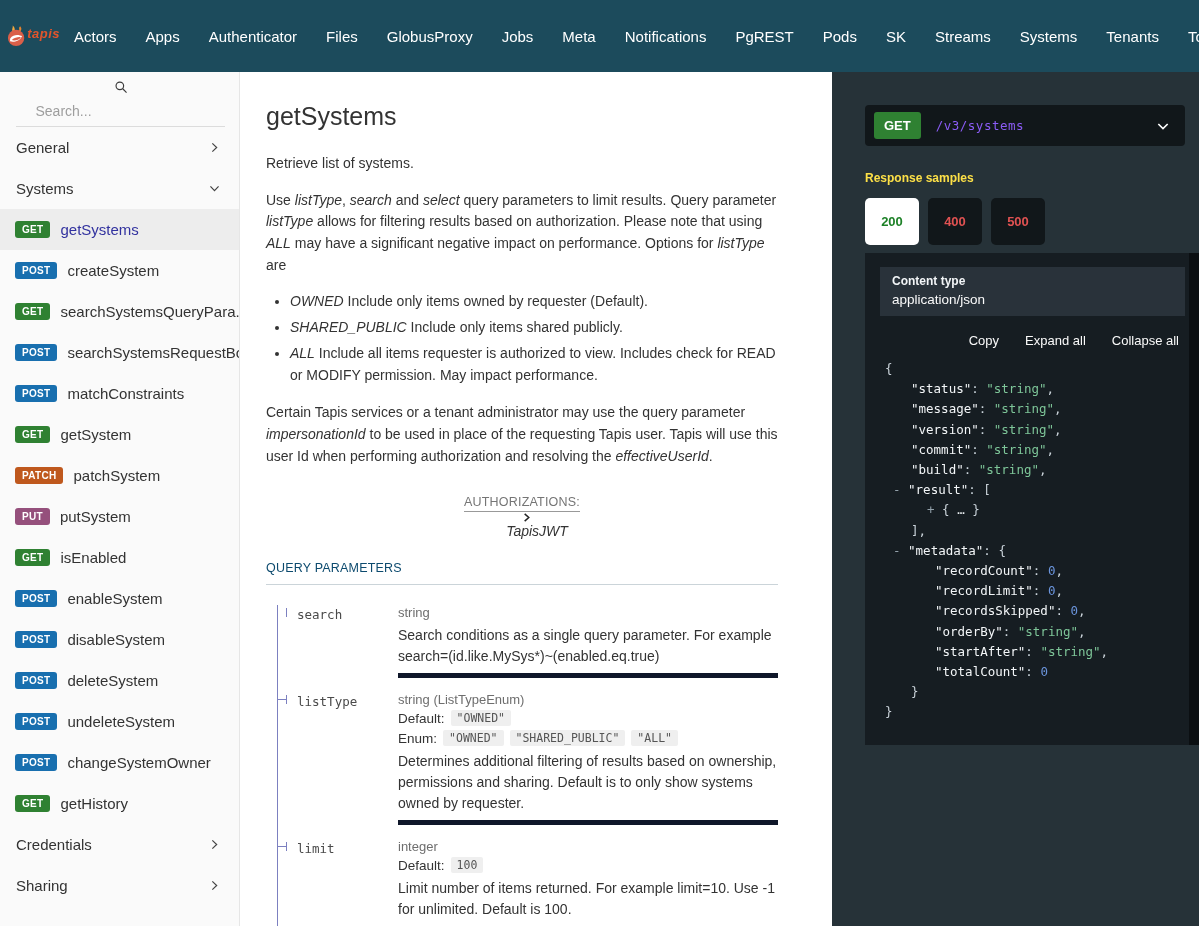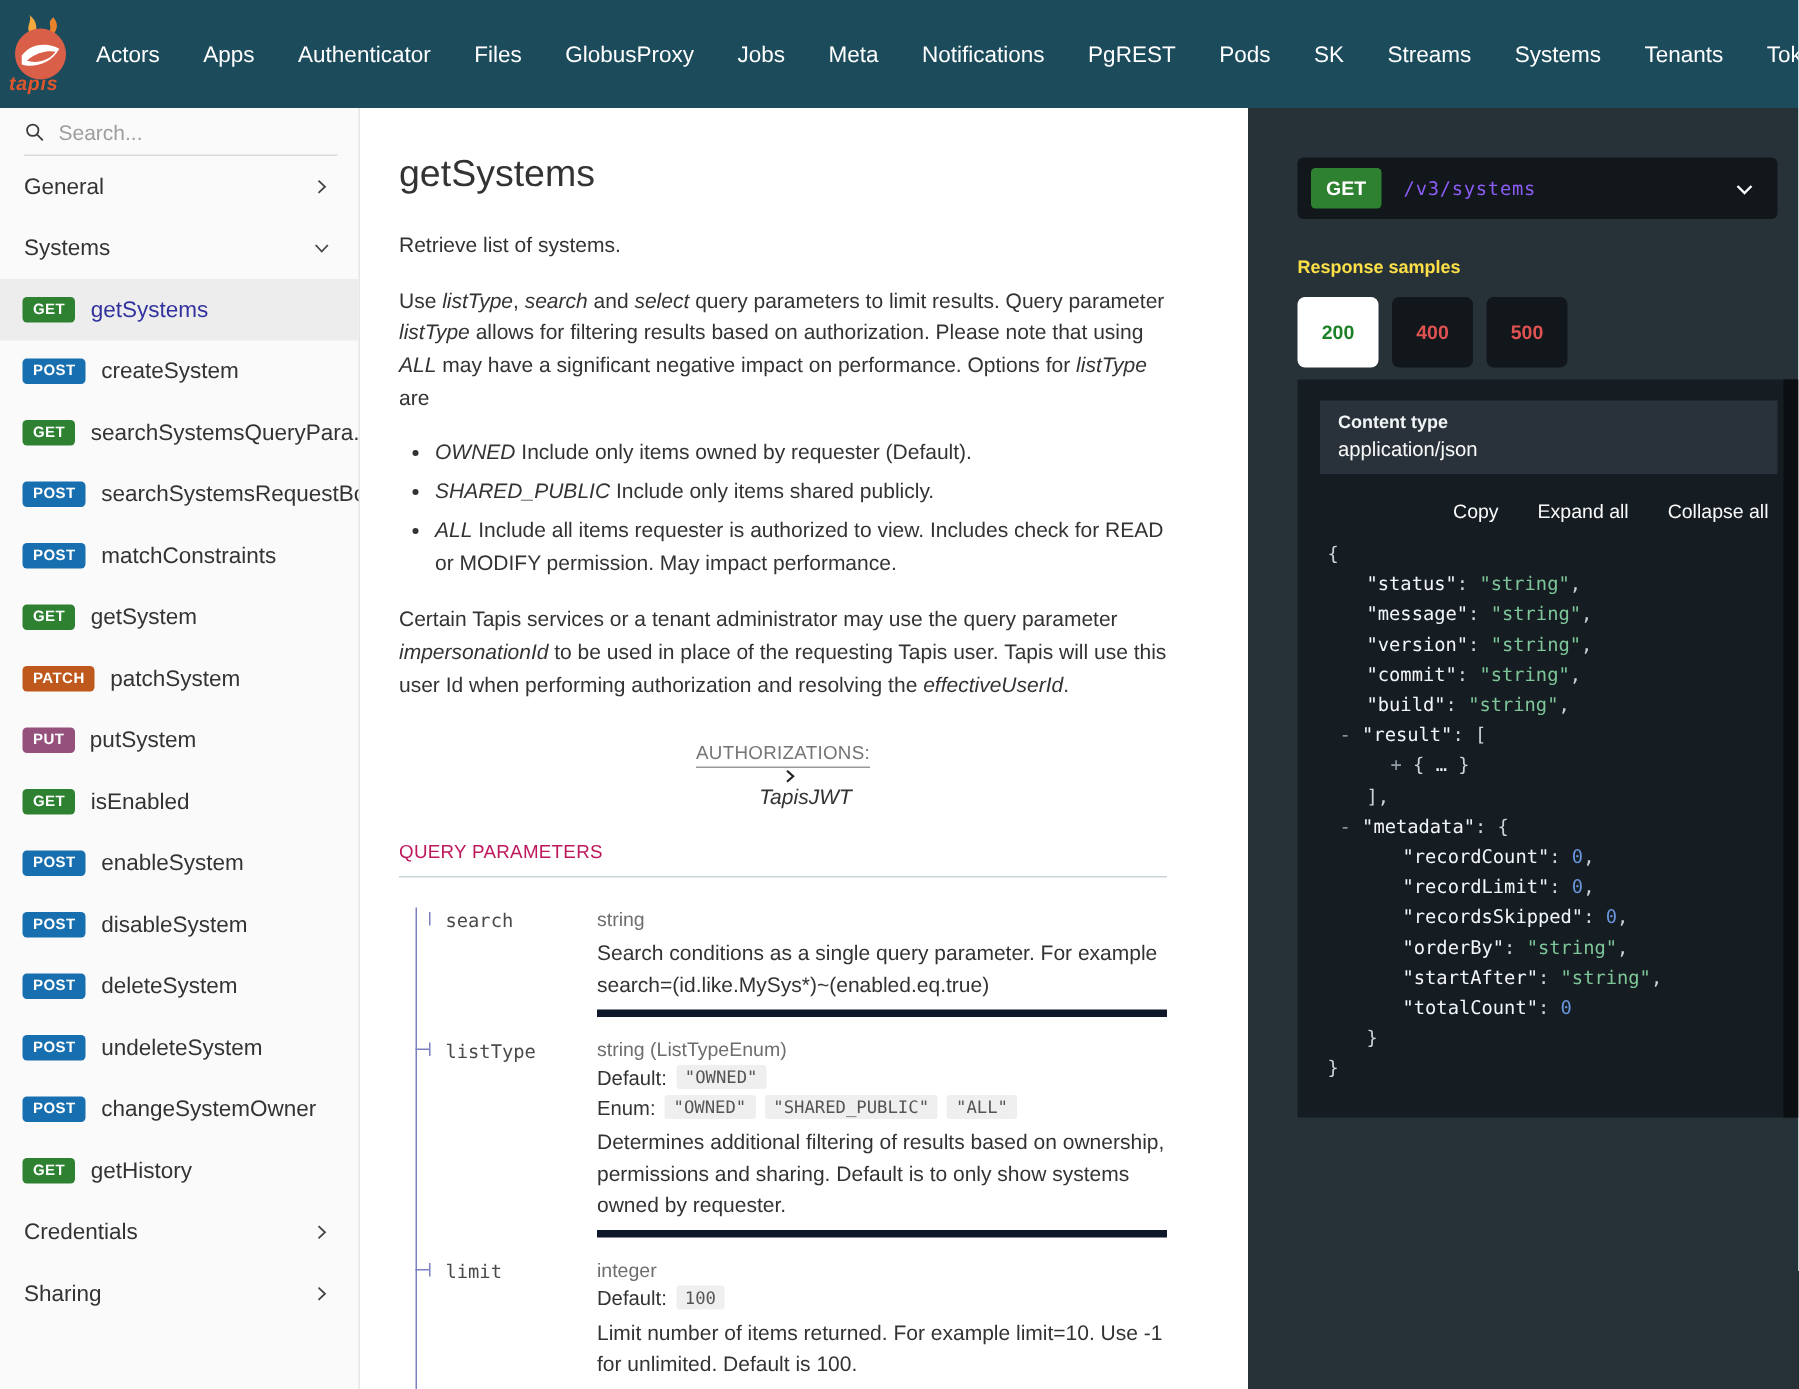--- a/index.html
+++ b/index.html
@@ -2,50 +2,50 @@
 <html><head>
 <meta charset="utf-8">
 <style>
   * { box-sizing: border-box; margin: 0; padding: 0; }
   html,body { width:1199px; height:926px; overflow:hidden; }
   body { font-family:"Liberation Sans", sans-serif; color:#333; background:#fff; }
   .page { width:1199px; height:926px; display:flex; flex-direction:column; overflow:hidden; }
 
   
   .navbar { height:72px; background:#1C4B5C; display:flex; align-items:center; flex:0 0 72px; padding-left:6px; }
-  .brand { width:54px; display:flex; flex-direction:column; align-items:flex-start; margin-right:8px; }
+  .brand { width:54px; display:flex; flex-direction:row; align-items:center; margin-right:8px; }
   .brand-name { font-size:13px; font-weight:bold; font-style:italic; color:#E0552C; margin-top:-6px; letter-spacing:.5px; }
   .nav-menu { display:flex; align-items:center; gap:29px; padding-left:6px; }
   .nav-item { color:#fff; font-size:15px; cursor:pointer; white-space:nowrap; }
 
   .body-row { flex:1; display:flex; min-height:0; }
 
   
   .sidebar { width:240px; flex:0 0 240px; background:#FAFAFA; border-right:1px solid #E6E6E6; overflow:hidden; }
-  .search-wrap { margin:8px 14px 0 16px; display:flex; align-items:center; gap:9px; border-bottom:1px solid #DCDCDC; padding-bottom:7px; }
+  .search-wrap { margin:8px 14px 0 16px; display:flex; align-items:center; gap:9px; border-bottom:1px solid #DCDCDC; padding-bottom:7px;flex-direction:column; }
   .search-wrap input { border:none; outline:none; background:transparent; font-size:14px; color:#333; width:170px; font-family:"Liberation Sans",sans-serif; }
   .search-wrap input::placeholder { color:#9E9E9E; }
   .side-group { height:41px; display:flex; align-items:center; justify-content:space-between; padding:0 18px 0 16px; font-size:15px; color:#333; cursor:pointer; }
   .op-item { height:41px; display:flex; align-items:center; padding:0 15px; gap:10px; cursor:pointer; }
   .op-item.active { background:#EDEDED; }
   .op-item.active .op-label { color:#32329F; }
   .op-label { font-size:15px; color:#333; white-space:nowrap; }
   .badge { font-size:10px; font-weight:bold; color:#fff; padding:3px 7px; border-radius:3px; letter-spacing:.3px; flex:0 0 auto; }
 
   
   .main { flex:1; background:#fff; overflow:hidden; padding:30px 54px 0 26px; }
   .page-title { font-size:25px; font-weight:400; color:#333; margin-bottom:22px; }
   .para { font-size:14px; line-height:1.55; margin-bottom:15px; max-width:530px; }
   .opt-list { margin:0 0 16px 6px; padding-left:18px; max-width:520px; }
   .opt-list li { font-size:14px; line-height:1.55; margin-bottom:4px; }
   .auth-row { margin-top:28px; display:flex; align-items:center;flex-direction:column; }
   .auth-label { font-size:12.5px; color:#757575; border-bottom:1px solid #999; padding-bottom:2px; letter-spacing:.2px; }
   .auth-icon { margin-left:8px; display:flex; align-items:center; cursor:pointer; }
   .auth-value { margin-left:30px; font-size:14px; font-style:italic; color:#333; }
-  .qp-label { margin-top:22px; font-size:12.5px; color:#be185d; letter-spacing:.2px; padding-bottom:9px; border-bottom:1px solid #CBD4D9; }
+  .qp-label { margin-top:22px; font-size:12.5px; color:#0c4a6e; letter-spacing:.2px; padding-bottom:9px; border-bottom:1px solid #CBD4D9; }
 
   .param-table { position:relative; }
   .param-table::before { content:''; position:absolute; left:11px; top:20px; bottom:0; border-left:1px solid #7C80C0; }
   .param-row { display:flex; position:relative; padding-top:14px; }
   .param-row:first-child { padding-top:20px; }
   .tick-h { position:absolute; left:11px; width:9px; top:21px; border-top:1px solid #7C80C0; }
   .param-row:first-child .tick-h { display:none; }
   .tick-v { position:absolute; left:20px; top:17px; height:9px; border-left:1px solid #7C80C0; }
   .param-row:first-child .tick-v { top:23px; }
   .param-name-cell { width:132px; flex:0 0 132px; padding-left:31px; }

